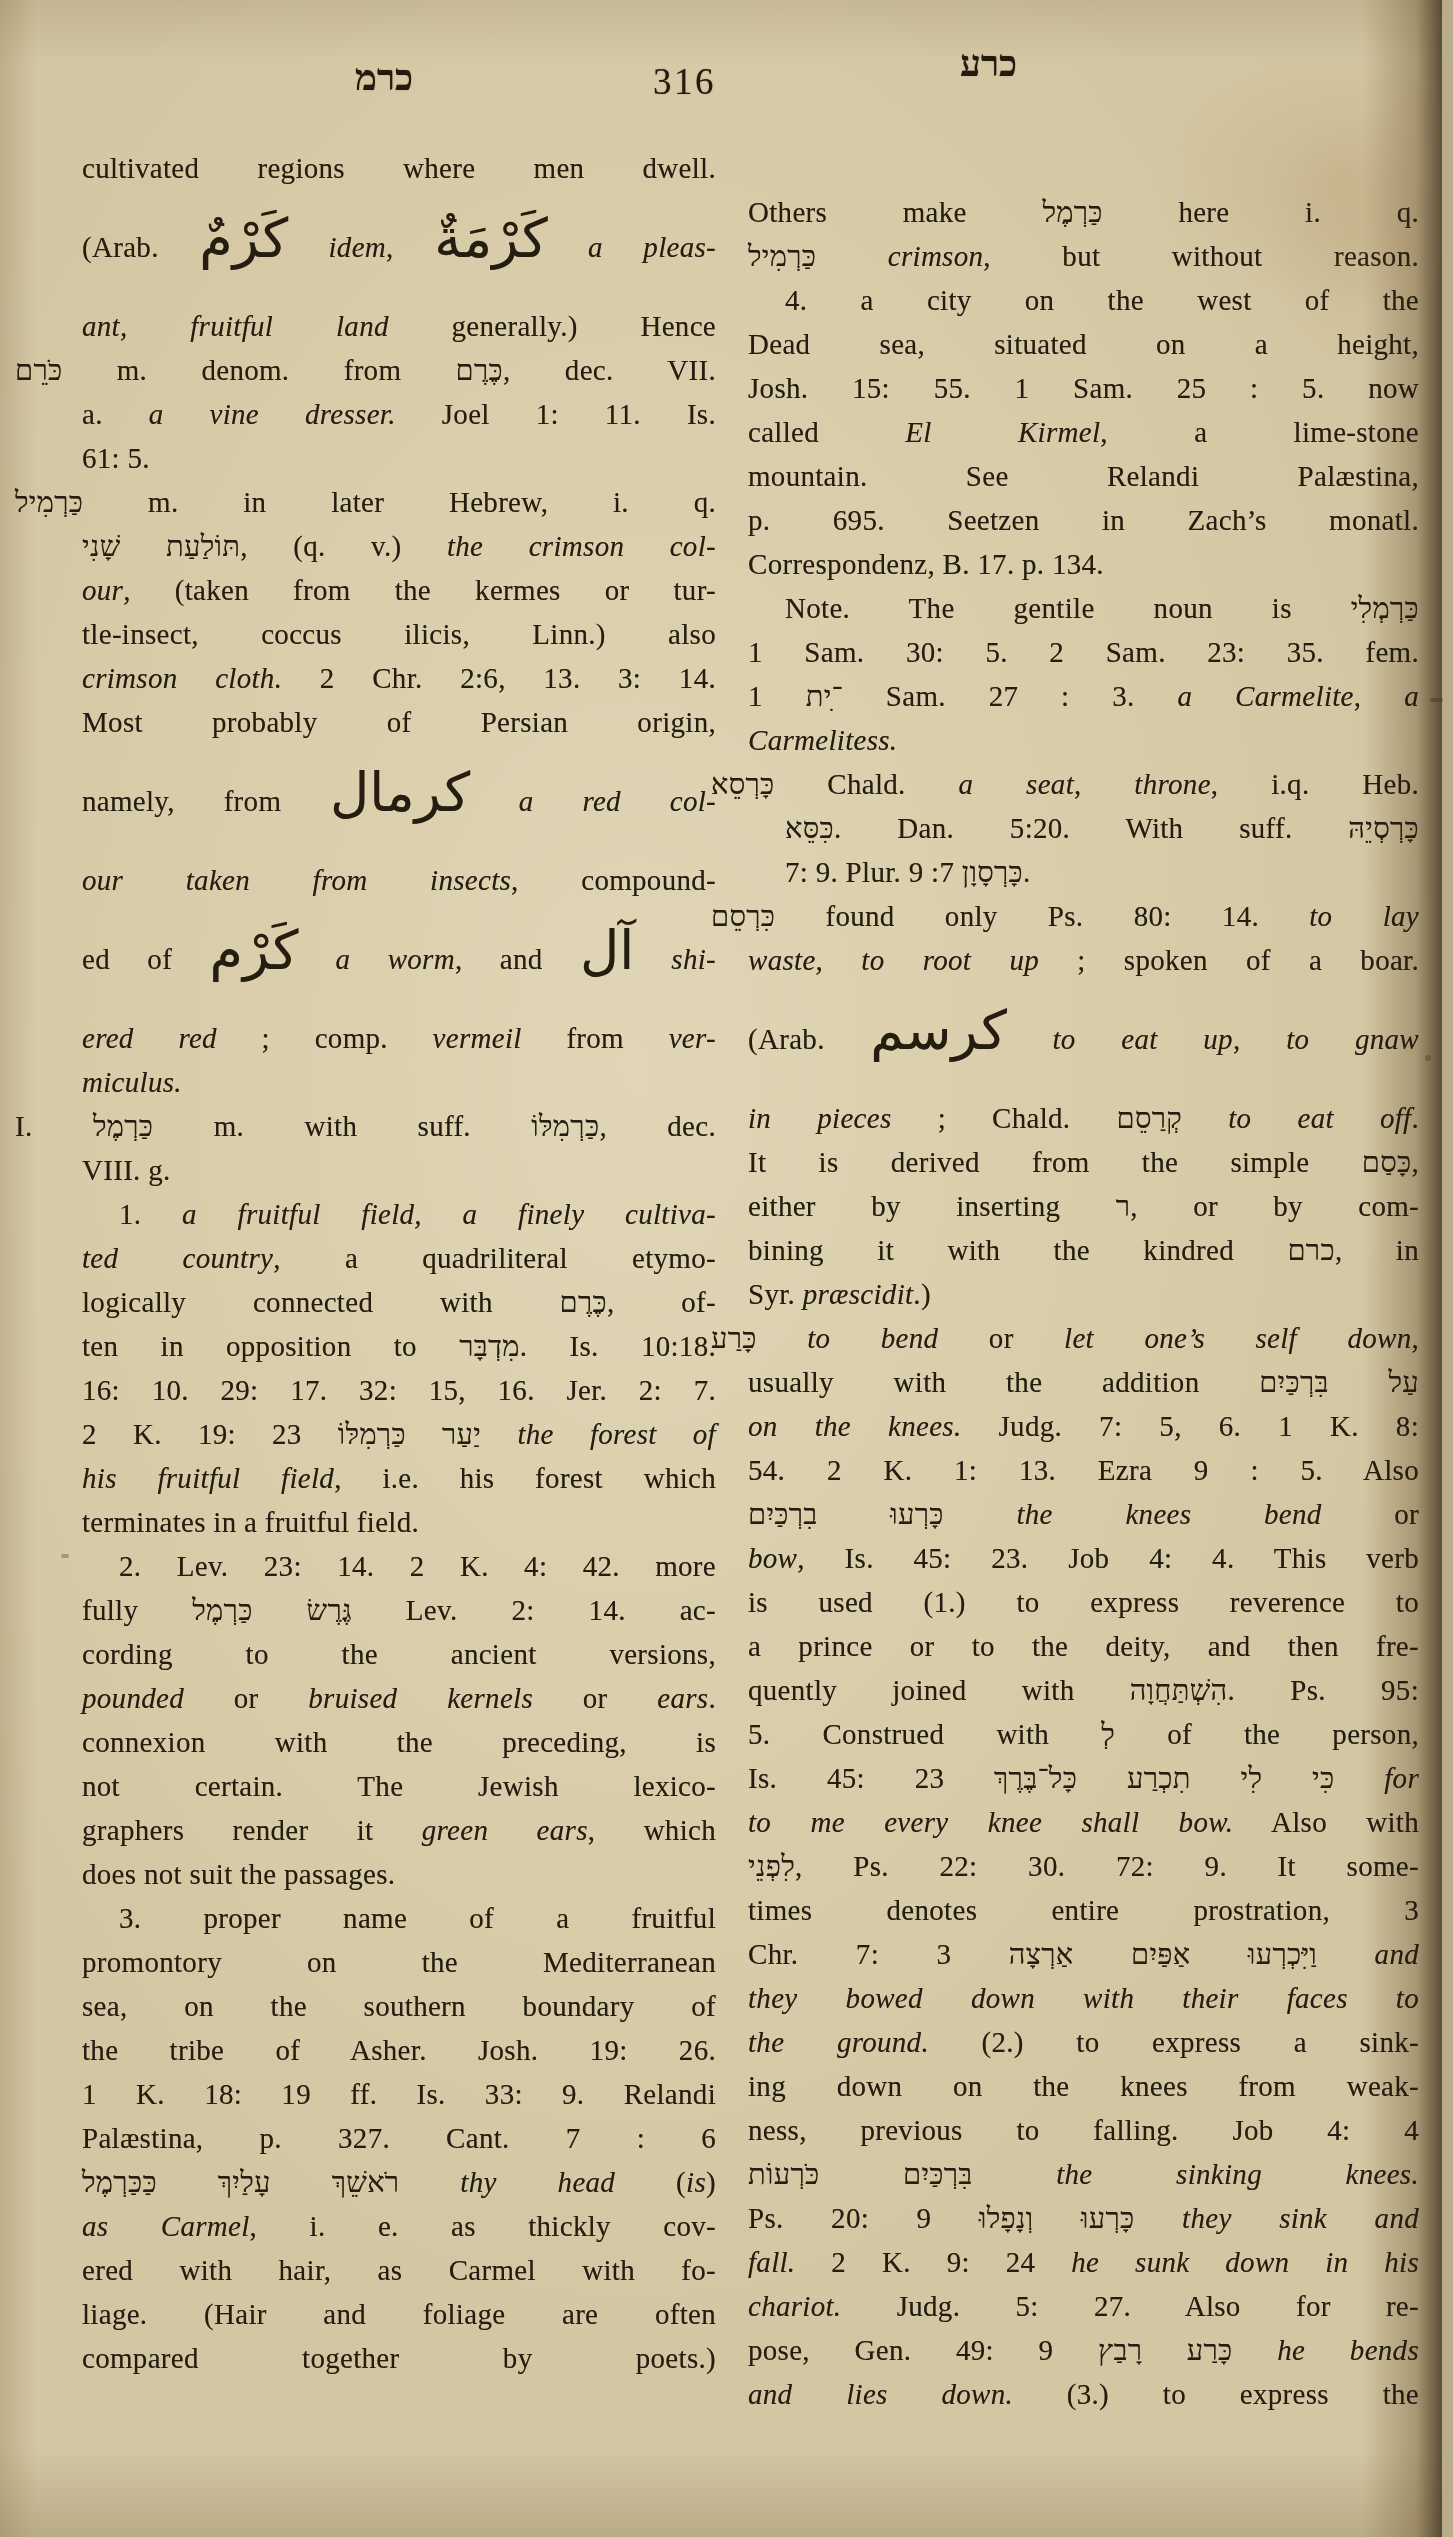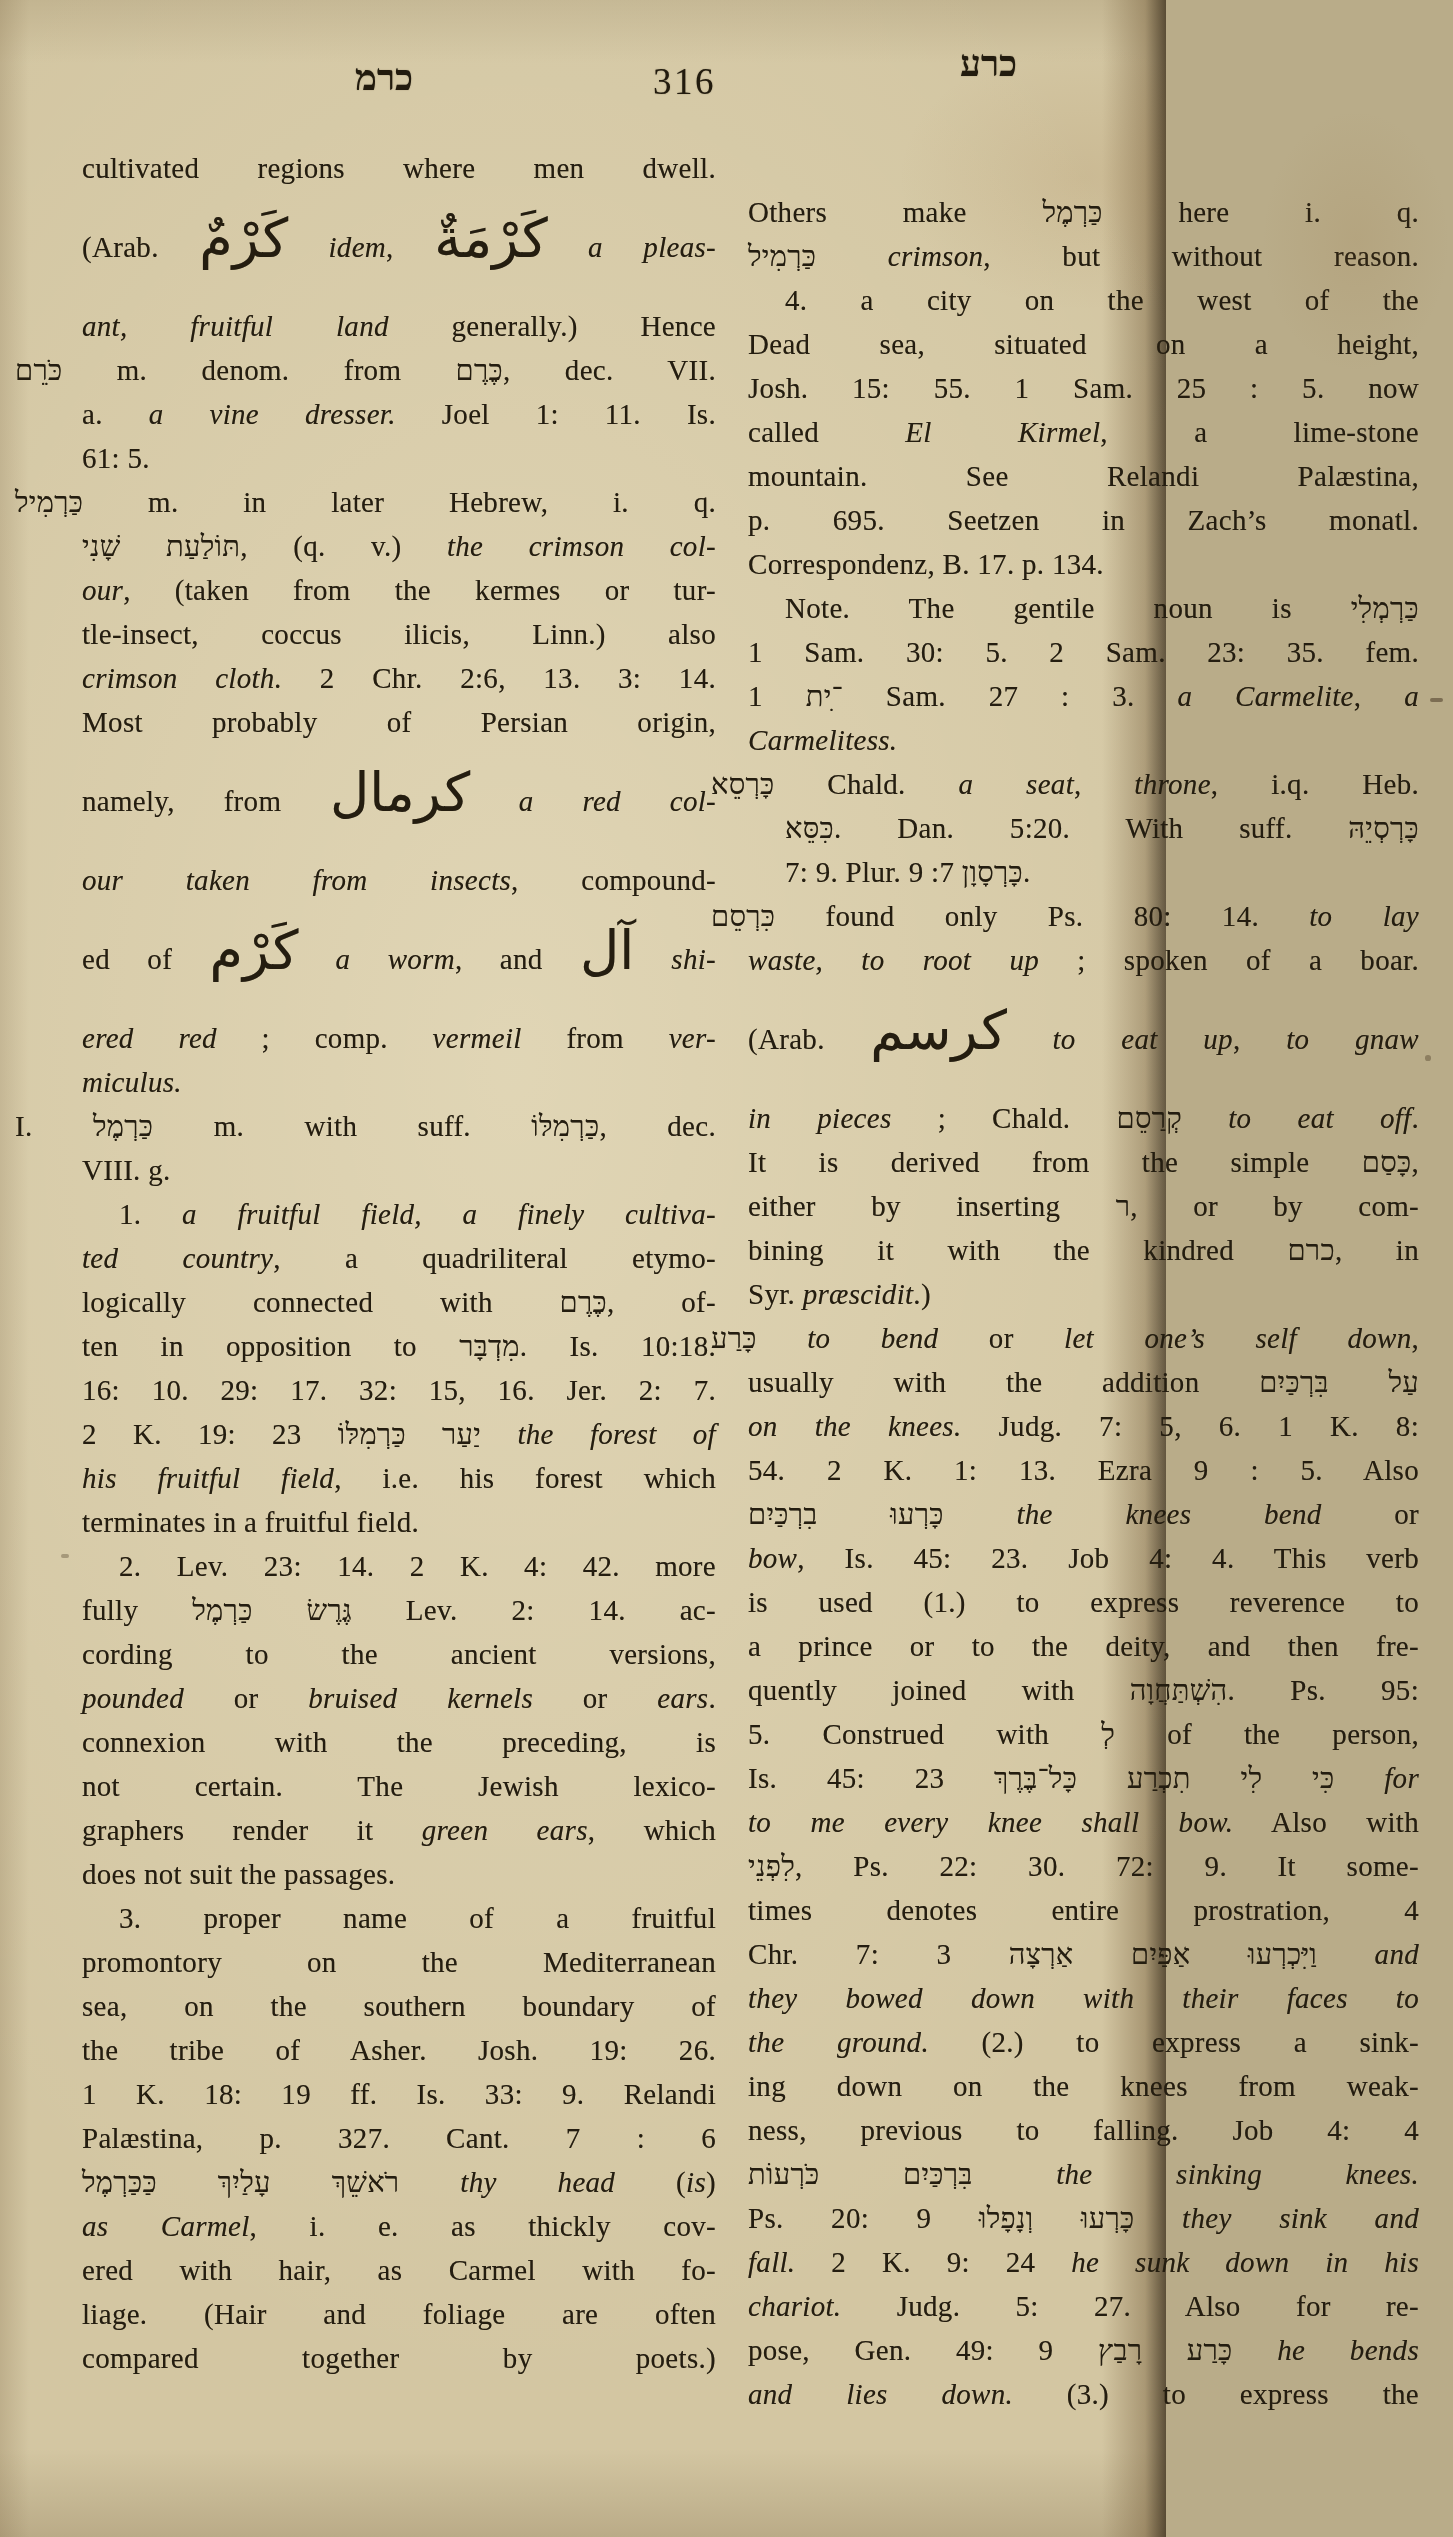--- a/index.html
+++ b/index.html
@@ -1,18 +1,18 @@
 <!DOCTYPE html>
 <html style="font-size:10px"><head>
 <meta charset="utf-8">
 <style>
   html,body{margin:0;padding:0;width:1454px;height:2538px;overflow:hidden;}
   body{background:#b9ac89;}
   .page{
-    position:absolute;left:0;top:0;width:1166px;height:2538px;
+    position:absolute;left:0;top:0;width:1442px;height:2538px;
     font-family:"Liberation Serif","DejaVu Serif","DejaVu Sans",serif;
     color:#241d10;
     background:
       radial-gradient(ellipse 1077px 1775px at 44% 42%, rgba(255,249,226,0.30), rgba(255,249,226,0) 75%),
       radial-gradient(ellipse 266px 190px at 93% 7%, rgba(150,110,60,0.14), rgba(150,110,60,0) 70%),
       linear-gradient(to right, rgba(115,92,58,0.22) 0%, rgba(115,92,58,0) 2.5%),
       linear-gradient(to right, rgba(0,0,0,0) 94.5%, rgba(118,95,60,0.45) 98.2%, rgba(58,45,26,0.78) 100%),
       linear-gradient(to bottom, rgba(110,90,55,0.16) 0%, rgba(110,90,55,0) 2.5%),
       linear-gradient(to bottom, rgba(0,0,0,0) 96.5%, rgba(120,100,65,0.28) 100%),
       #d3c6a2;
@@ -131,21 +131,21 @@
       <div class="line">54. 2 K. 1: 13. Ezra 9 : 5. Also</div>
       <div class="line">כָּרְעוּ בִרְכַּיִם <i>the knees bend</i> or</div>
       <div class="line"><i>bow</i>, Is. 45: 23. Job 4: 4. This verb</div>
       <div class="line">is used (1.) to express reverence to</div>
       <div class="line">a prince or to the deity, and then fre-</div>
       <div class="line">quently joined with הִשְׁתַּחֲוָה. Ps. 95:</div>
       <div class="line">5. Construed with לְ of the person,</div>
       <div class="line">Is. 45: 23 כִּי לִי תִכְרַע כָּל־בֶּרֶךְ <i>for</i></div>
       <div class="line"><i>to me every knee shall bow.</i> Also with</div>
       <div class="line">לִפְנֵי, Ps. 22: 30. 72: 9. It some-</div>
-      <div class="line">times denotes entire prostration, 4</div>
+      <div class="line">times denotes entire prostration, 3</div>
       <div class="line">Chr. 7: 3 וַיִּכְרְעוּ אַפַּיִם אַרְצָה <i>and</i></div>
       <div class="line"><i>they bowed down with their faces to</i></div>
       <div class="line"><i>the ground.</i> (2.) to express a sink-</div>
       <div class="line">ing down on the knees from weak-</div>
       <div class="line">ness, previous to falling. Job 4: 4</div>
       <div class="line">בִּרְכַּיִם כֹּרְעוֹת <i>the sinking knees.</i></div>
       <div class="line">Ps. 20: 9 כָּרְעוּ וְנָפָלוּ <i>they sink and</i></div>
       <div class="line"><i>fall.</i> 2 K. 9: 24 <i>he sunk down in his</i></div>
       <div class="line"><i>chariot.</i> Judg. 5: 27. Also for re-</div>
       <div class="line">pose, Gen. 49: 9 כָּרַע רָבַץ <i>he bends</i></div>

